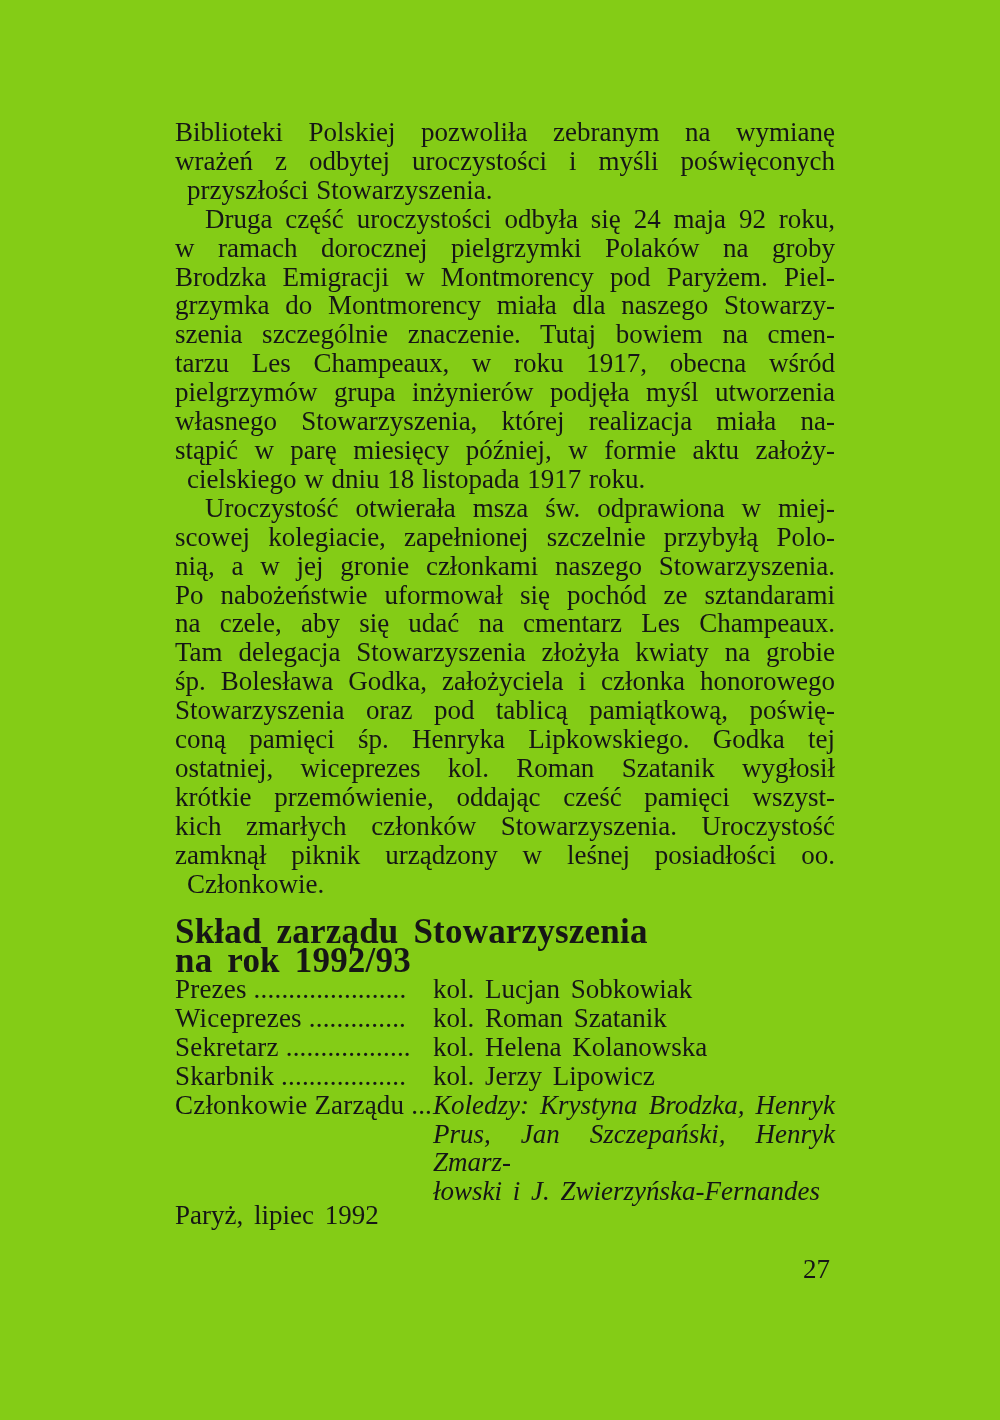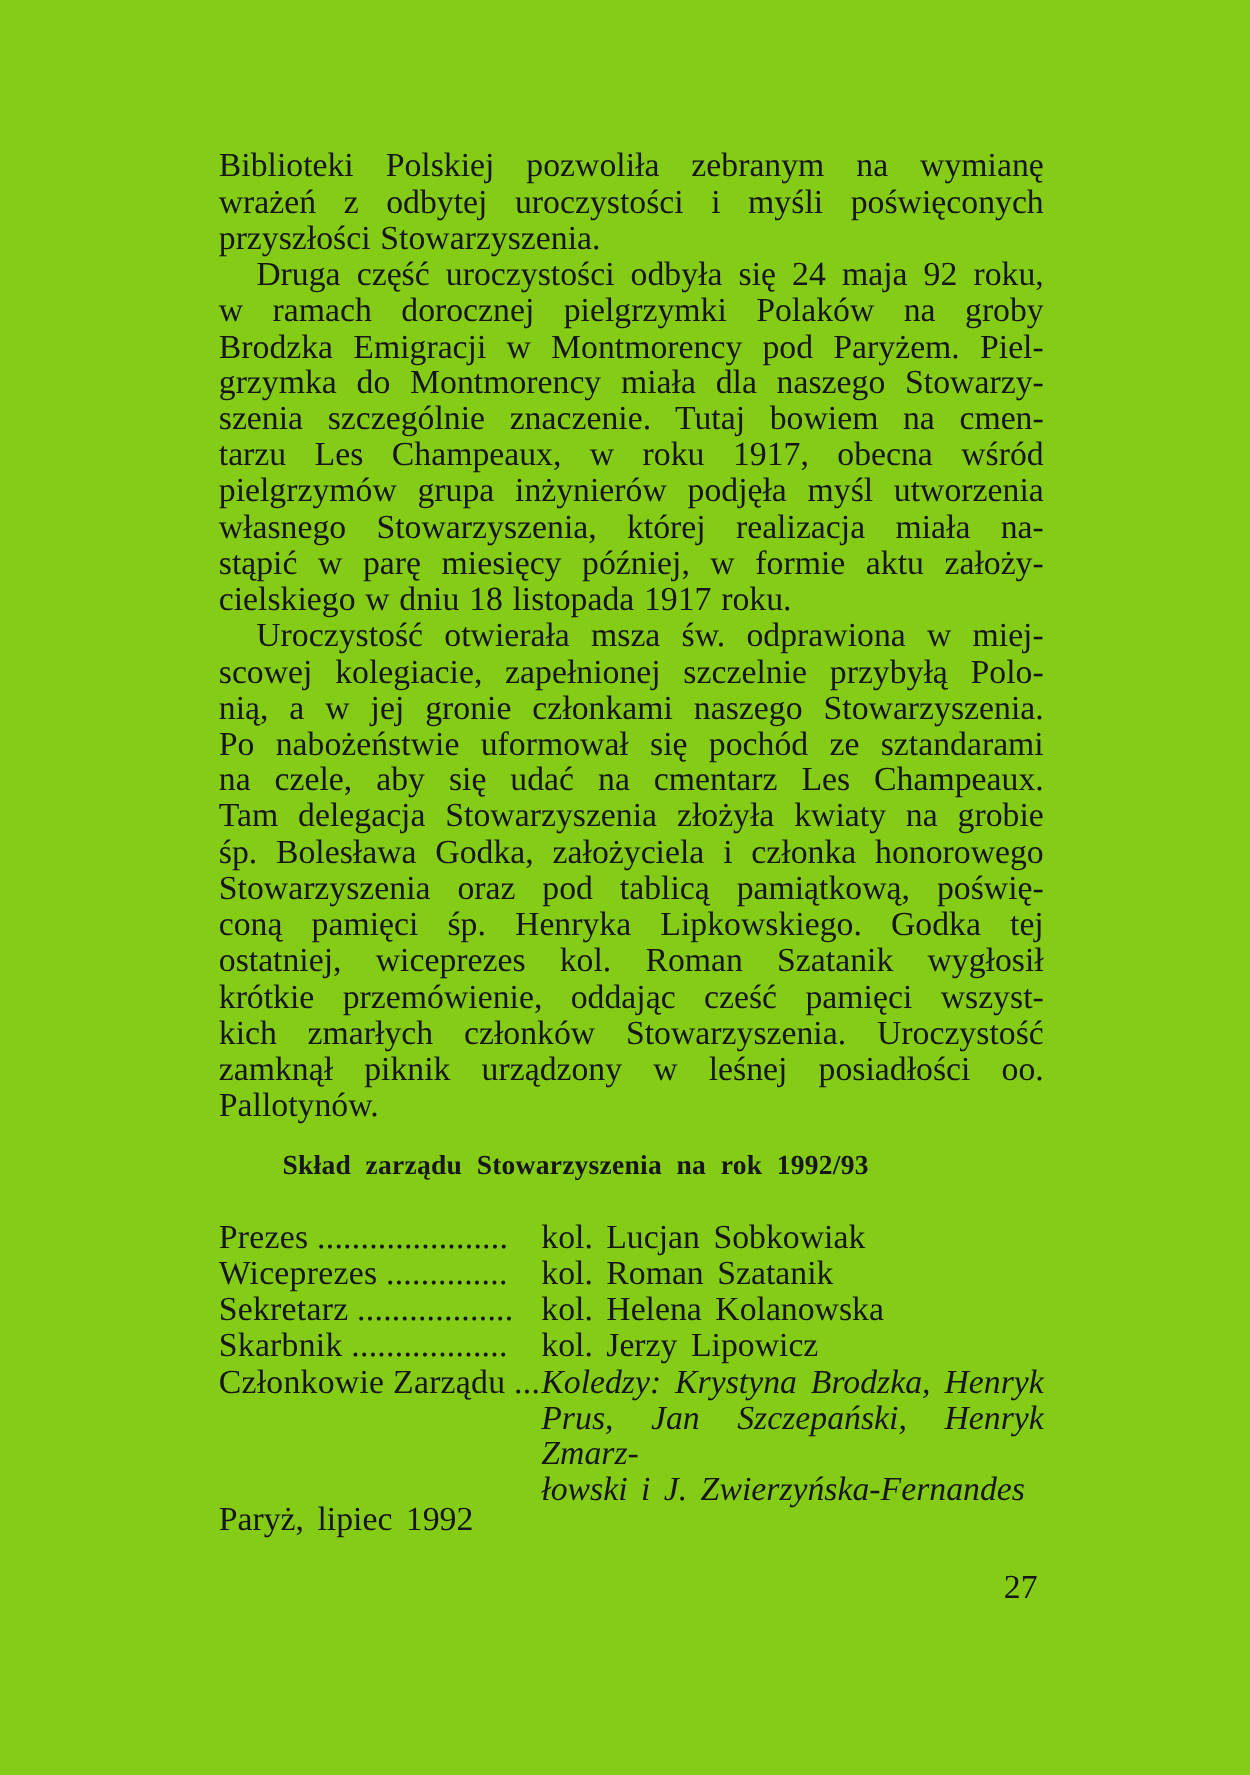--- a/index.html
+++ b/index.html
@@ -25,33 +25,34 @@
     width: 660px;
     word-spacing: 1px;
   }
   .line {
     text-align: justify;
     text-align-last: justify;
   }
   .line.plain {
     text-align: center;
     text-align-last: left;
+    margin-left: 12px;
   }
   .line.indent {
     text-indent: 30px;
   }
   .heading {
     position: absolute;
     left: 175px;
     top: 918px;
     width: 520px;
     margin: 0;
-    font-size: 22px;
+    font-size: 35px;
     font-weight: bold;
-    text-align: right;
+    text-align: left;
     word-spacing: 6px;
     letter-spacing: 0.2px;
   }
   .board {
     position: absolute;
     left: 175px;
     top: 975px;
     width: 660px;
   }
   .board-row {
@@ -118,21 +119,21 @@
       <div class="line">Po nabożeństwie uformował się pochód ze sztandarami</div>
       <div class="line">na czele, aby się udać na cmentarz Les Champeaux.</div>
       <div class="line">Tam delegacja Stowarzyszenia złożyła kwiaty na grobie</div>
       <div class="line">śp. Bolesława Godka, założyciela i członka honorowego</div>
       <div class="line">Stowarzyszenia oraz pod tablicą pamiątkową, poświę-</div>
       <div class="line">coną pamięci śp. Henryka Lipkowskiego. Godka tej</div>
       <div class="line">ostatniej, wiceprezes kol. Roman Szatanik wygłosił</div>
       <div class="line">krótkie przemówienie, oddając cześć pamięci wszyst-</div>
       <div class="line">kich zmarłych członków Stowarzyszenia. Uroczystość</div>
       <div class="line">zamknął piknik urządzony w leśnej posiadłości oo.</div>
-      <div class="line plain">Pallotynów.</div>
+      <div class="line plain">Członkowie.</div>
     </div>
   <h2 class="heading">Skład zarządu Stowarzyszenia na rok 1992/93</h2>
   <div class="board" id="board">
       <div class="board-row">
         <span class="board-label">Prezes ......................</span>
         <div class="board-value single">kol. Lucjan Sobkowiak</div>
       </div>
       <div class="board-row">
         <span class="board-label">Wiceprezes ..............</span>
         <div class="board-value single">kol. Roman Szatanik</div>

